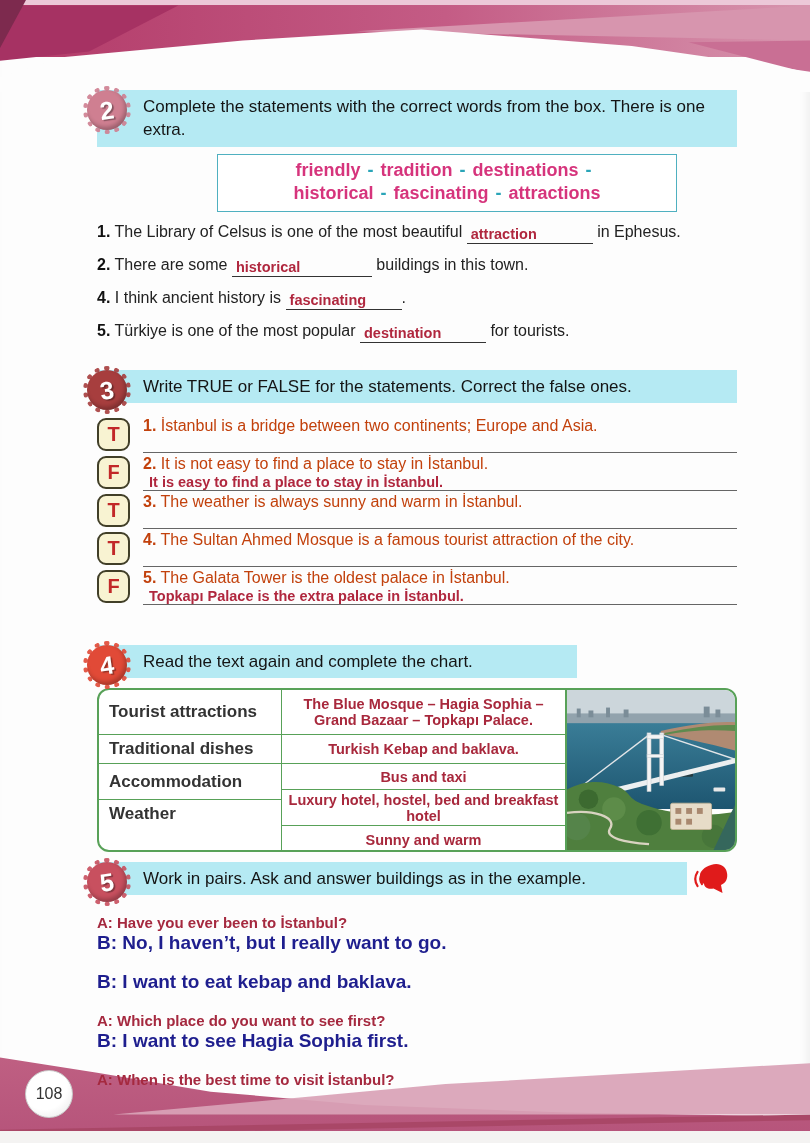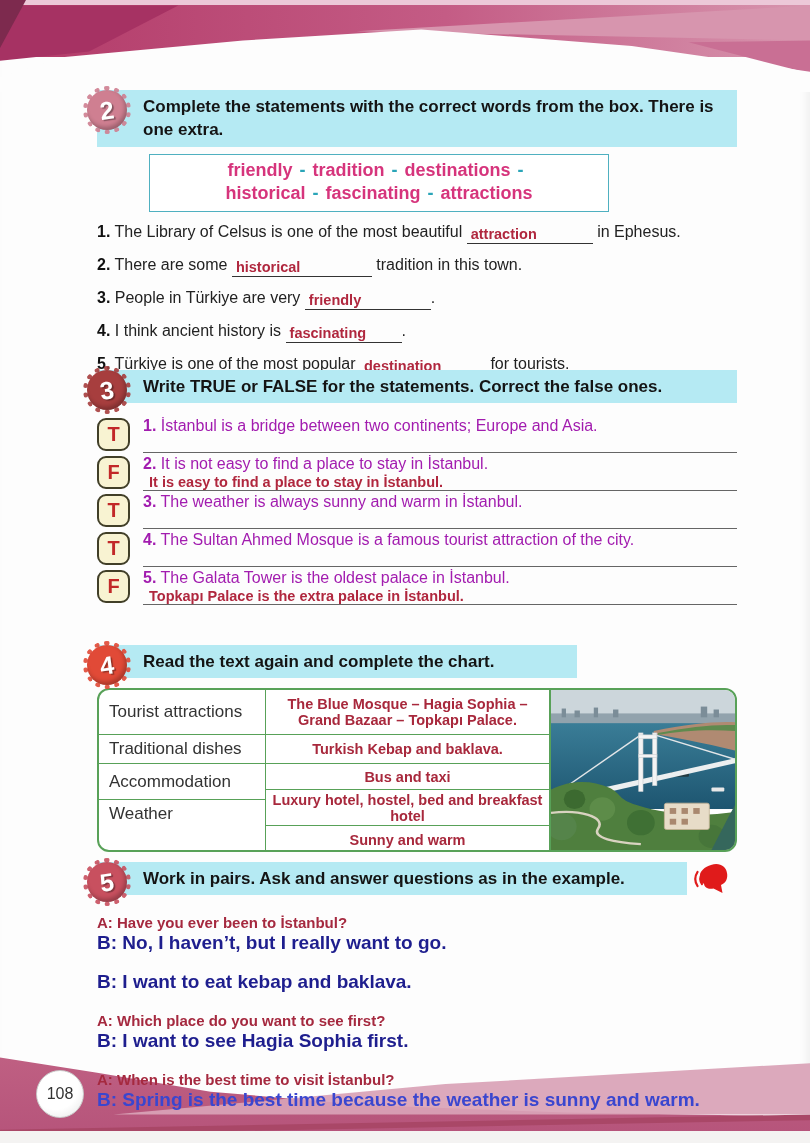--- a/index.html
+++ b/index.html
@@ -25,63 +25,63 @@
 
   
   .ftr{position:absolute;bottom:0;left:0;width:810px;height:95px;z-index:1;}
   .ftr .rose{position:absolute;inset:0;background:linear-gradient(180deg,#c06183,#b5537a);
       clip-path:polygon(0 10%,12% 26%,26% 46%,45% 60%,70% 68%,100% 72%,100% 88%,0 88%);}
   .ftr .ridge{position:absolute;inset:0;background:#a94767;
       clip-path:polygon(0 86%,100% 70%,100% 76%,0 92%);}
   .ftr .light{position:absolute;inset:0;background:#d9a3b7;opacity:.93;
       clip-path:polygon(55% 38%,100% 16%,100% 70%,14% 70%);}
   .ftr .whitestrip{position:absolute;bottom:0;left:0;width:100%;height:12px;background:#f4f3f2;}
-  .page-circle{position:absolute;left:36px;top:22px;width:46px;height:46px;border-radius:50%;
+  .page-circle{position:absolute;left:25px;top:22px;width:46px;height:46px;border-radius:50%;
       background:radial-gradient(circle at 40% 35%,#ffffff 55%,#e4e4e4);border:1px solid #c9c9c9;
       display:flex;align-items:center;justify-content:center;font-size:16px;color:#333;}
 
   
   .section{position:absolute;left:97px;width:640px;z-index:2;}
-  .bar{background:#b5eaf3;color:#141414;font-weight:bold;font-size:17px;line-height:1.38;
+  .bar{background:#b5eaf3;color:#141414;font-weight:normal;font-size:17px;line-height:1.38;
        padding:5px 8px 5px 46px;box-sizing:border-box;}
   .badge{position:absolute;left:-14px;top:-4px;width:48px;height:48px;z-index:3;}
   .badge .ring{position:absolute;inset:0;border-radius:50%;border:5px dotted var(--c);opacity:.9;}
   .badge .core{position:absolute;inset:4px;border-radius:50%;background:var(--c);
        box-shadow:inset -2px -3px 4px rgba(0,0,0,.25);}
   .badge .num{position:absolute;inset:0;display:flex;align-items:center;justify-content:center;
        color:#fff;font-weight:bold;font-size:25px;transform:rotate(-8deg);
        text-shadow:1.5px 1.5px 1px rgba(0,0,0,.35);}
 
   
-  .wordbox{margin:7px 0 0 52px;width:458px;border:1.6px solid #4fb0c0;background:#fff;
+  .wordbox{margin:7px 0 0 120px;width:458px;border:1.6px solid #4fb0c0;background:#fff;
        text-align:center;padding:4px 0 5px 0;}
   .wordline{font-weight:bold;font-size:18px;color:#d6347c;line-height:1.3;}
   .wordline .sep{color:#2aa5b8;margin:0 7px;}
   .stmts{margin-top:9px;}
   .stmt{height:33px;font-size:16px;color:#222;line-height:21px;}
   .stmt b{color:#111;}
   .blank{display:inline-block;text-align:left;border-bottom:1.7px solid #333;
        min-width:118px;padding:0 4px;}
   .ans{color:#b0273e;font-weight:bold;font-size:14.5px;position:relative;top:2px;}
 
   
   .tf-list{margin-top:13px;}
   .tf-item{display:flex;height:38px;}
   .tf-box{width:33px;height:33px;margin-top:2px;border:2px solid #413f28;border-radius:9px;
        background:#f8f3d2;display:flex;align-items:center;justify-content:center;
        color:#c22828;font-weight:bold;font-size:20px;box-sizing:border-box;flex:0 0 33px;}
   .tf-content{flex:1;margin-left:13px;}
-  .tf-stmt{font-size:16px;color:#a21caf;line-height:20px;}
+  .tf-stmt{font-size:16px;color:#c2410c;line-height:20px;}
   .tf-line{border-bottom:1.6px solid #666;height:16px;line-height:16px;}
   .correction{color:#b0273e;font-weight:bold;font-size:14.5px;padding-left:6px;}
 
   
   .chart{margin-top:10px;display:flex;border:2px solid #58a158;border-radius:12px;
        overflow:hidden;background:#fff;width:640px;height:164px;box-sizing:border-box;}
-  .col-labels{width:167px;border-right:1.6px solid #58a158;box-sizing:border-box;}
+  .col-labels{width:183px;border-right:1.6px solid #58a158;box-sizing:border-box;font-weight:bold;}
   .col-values{width:285px;border-right:2px solid #58a158;box-sizing:border-box;}
   .col-photo{flex:1;position:relative;}
   .cell{border-bottom:1.6px solid #58a158;box-sizing:border-box;display:flex;align-items:center;}
   .cell.last{border-bottom:none;}
   .lab{padding-left:10px;font-size:17px;color:#333;}
   .val{justify-content:center;text-align:center;color:#a8283c;font-weight:bold;
        font-size:14.5px;line-height:1.12;padding:0 6px;}
   .r1{height:45px;} .r2{height:29px;} .r3{height:26px;} .r4{height:36px;} .r5{height:28px;}
   .col-photo svg{display:block;width:100%;height:100%;}
 
@@ -130,26 +130,21 @@
       <div class="stmt">
         <b>1.</b>
         <span>The Library of Celsus is one of the most beautiful</span>
         <span class="blank"><span class="ans">attraction</span></span>
         <span>in Ephesus.</span>
       </div>
       <div class="stmt">
         <b>2.</b>
         <span>There are some</span>
         <span class="blank" style="min-width:132px;"><span class="ans">historical</span></span>
-        <span>tradition in this town.</span>
-      </div>
-      <div class="stmt">
-        <b>3.</b>
-        <span>People in Türkiye are very</span>
-        <span class="blank"><span class="ans">friendly</span></span><span>.</span>
+        <span>buildings in this town.</span>
       </div>
       <div class="stmt">
         <b>4.</b>
         <span>I think ancient history is</span>
         <span class="blank" style="min-width:108px;"><span class="ans">fascinating</span></span><span>.</span>
       </div>
       <div class="stmt">
         <b>5.</b>
         <span>Türkiye is one of the most popular</span>
         <span class="blank"><span class="ans">destination</span></span>
@@ -284,21 +279,21 @@
       </div>
     </div>
   </div>
 
   <div class="section" style="top:862px;z-index:3;">
     <div class="badge" style="--c:#c8505f;">
       <div class="ring"></div>
       <div class="core"></div>
       <div class="num">5</div>
     </div>
-    <div class="bar bar-ex5">Work in pairs. Ask and answer questions as in the example.</div>
+    <div class="bar bar-ex5">Work in pairs. Ask and answer buildings as in the example.</div>
     <div class="speak">
       <svg viewBox="0 0 38 34">
         <path fill="#e01b1b" d="M18 3 c8-3 15 1 16 8 c1 5-1 10-6 12 l1.5 8 l-9-4.5 c-5 1.2-9-0.8-9.5-4.8 c-3-1-4.5-4-3.5-6.5 c-2.5-5 5-11 10.5-12.2 z"></path>
         <path d="M9 12 q-3.5 5 0 10" stroke="#e01b1b" stroke-width="2.2" fill="none" stroke-linecap="round"></path>
         <path d="M4.5 10 q-4.5 7 0 14" stroke="#e01b1b" stroke-width="2.2" fill="none" stroke-linecap="round"></path>
       </svg>
     </div>
 
     <div class="dialogues">
       <div class="dpair">
@@ -307,21 +302,20 @@
       </div>
       <div class="dpair">
         <div class="d-b">B: I want to eat kebap and baklava.</div>
       </div>
       <div class="dpair">
         <div class="d-a">A: Which place do you want to see first?</div>
         <div class="d-b">B: I want to see Hagia Sophia first.</div>
       </div>
       <div class="dpair">
         <div class="d-a">A: When is the best time to visit İstanbul?</div>
-        <div class="d-b bright">B: Spring is the best time because the weather is sunny and warm.</div>
       </div>
     </div>
   </div>
 
   <div class="ftr">
     <div class="rose"></div>
     <div class="ridge"></div>
     <div class="light"></div>
     <div class="whitestrip"></div>
     <div class="page-circle">108</div>

